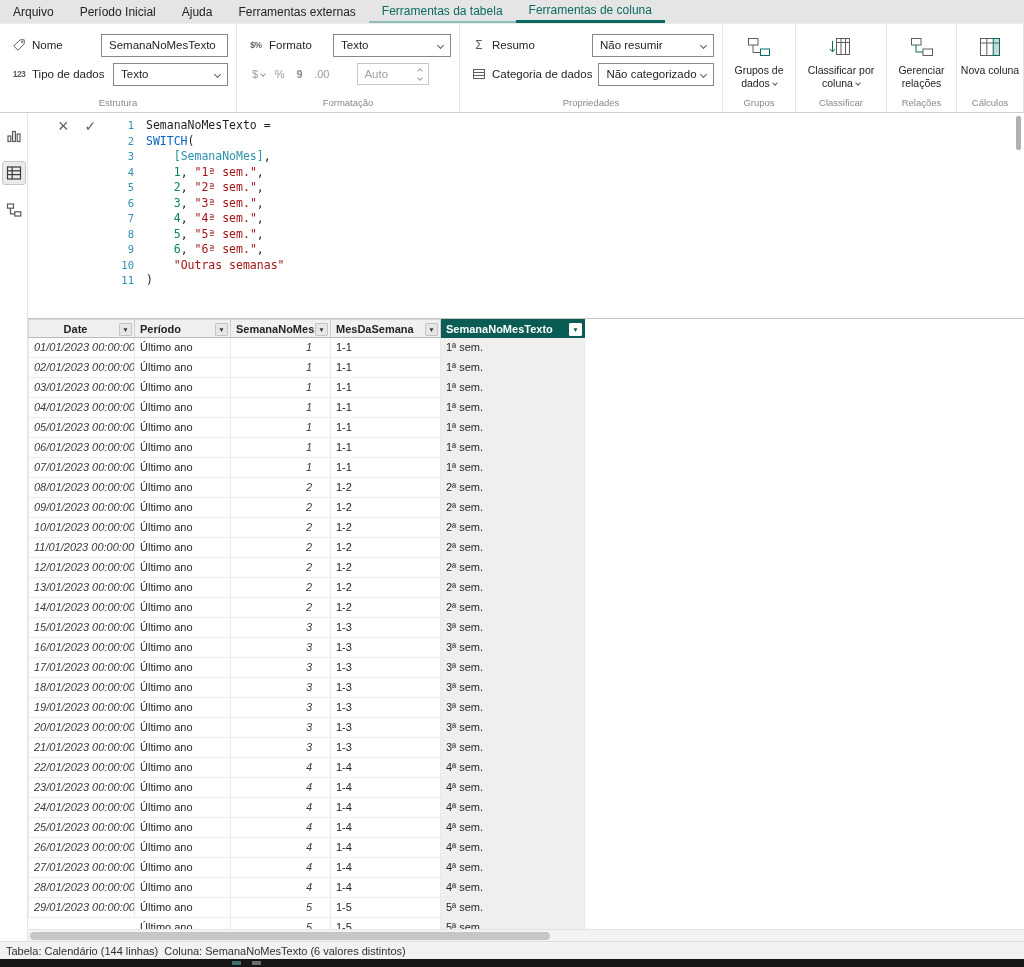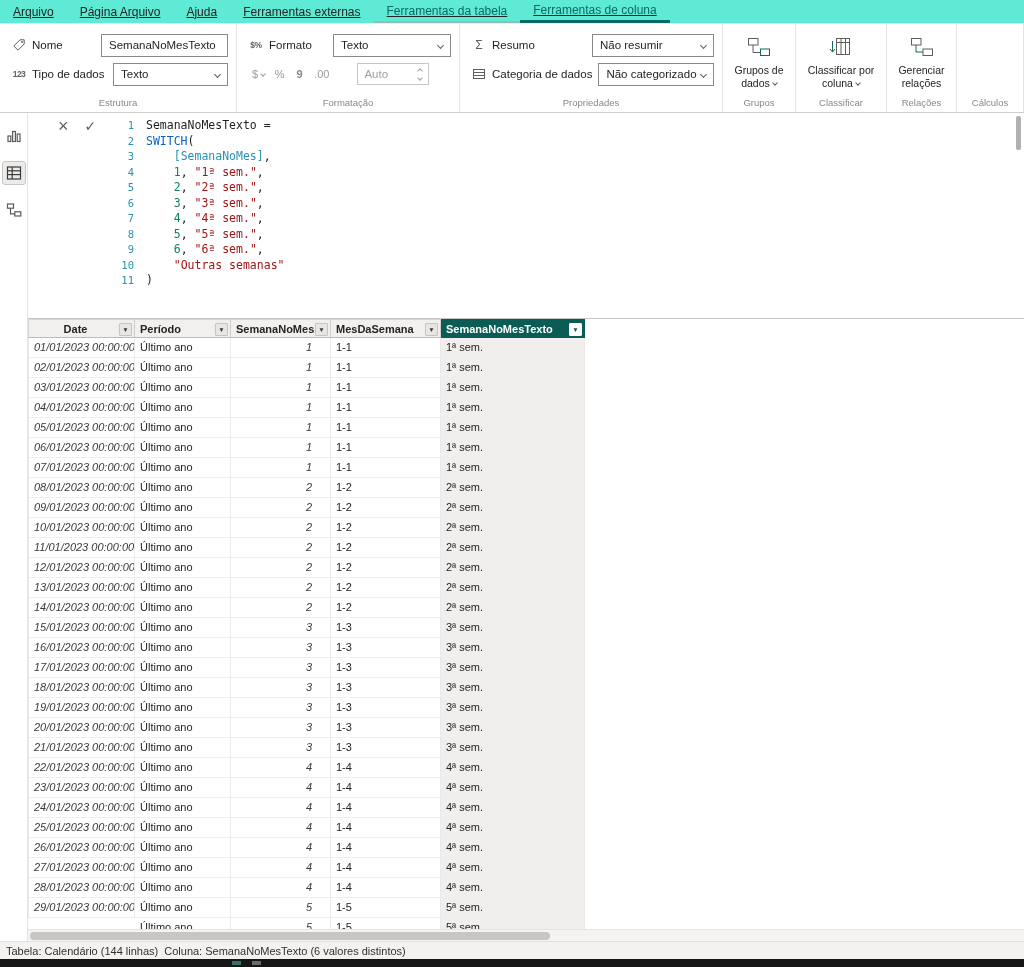--- a/index.html
+++ b/index.html
@@ -1,21 +1,21 @@
 <!DOCTYPE html>
 <html><head>
 <meta charset="utf-8">
 <style>
   *{margin:0;padding:0;box-sizing:border-box;}
   body{width:1024px;height:967px;overflow:hidden;background:#fff;color:#252423;
        font-family:"Liberation Sans","DejaVu Sans",sans-serif;font-size:12px;}
   #app{position:relative;width:1024px;height:967px;overflow:hidden;background:#fff;}
 
   
-  .menubar{position:absolute;top:0;left:0;width:100%;height:24px;display:flex;background:#5eead4;border-bottom:1px solid #ebebeb;text-decoration:underline;}
+  .menubar{position:absolute;top:0;left:0;width:100%;height:24px;display:flex;background:#e5e5e5;border-bottom:1px solid #ebebeb;}
   .menu-item{display:flex;align-items:center;padding:0 13px;font-size:12px;color:#252423;cursor:default;white-space:nowrap;}
   .menu-item.ctx{color:#0b6a62;border-bottom:2px solid #8fbdb7;}
   .menu-item.ctx.active{border-bottom:3px solid #0b6a62;}
 
   
   .ribbon{position:absolute;top:24px;left:0;width:100%;height:89px;display:flex;background:#fff;border-bottom:1px solid #d1cfcd;}
   .rgroup{position:relative;height:100%;border-right:1px solid #e6e4e2;padding-top:9px;}
   .rgroup-label{position:absolute;bottom:4px;left:0;width:100%;text-align:center;font-size:9.5px;color:#8a8886;}
   .g-structure{width:237px;} .g-format{width:223px;} .g-props{width:263px;}
   .g-sort{width:91px;} .g-groups{width:73px;} .g-rel{width:70px;} .g-calc{width:67px;}
@@ -83,21 +83,21 @@
   .bottomstrip .frag{position:absolute;top:2px;width:9px;height:4px;background:#3a6f6a;}
   .bottomstrip .frag.f2{left:252px;background:#6b6b6b;}
 </style>
 </head>
 <body>
 
 <div id="app">
 
   <div class="menubar">
     <div class="menu-item">Arquivo</div>
-    <div class="menu-item">Página Arquivo</div>
+    <div class="menu-item">Período Inicial</div>
     <div class="menu-item">Ajuda</div>
     <div class="menu-item">Ferramentas externas</div>
     <div class="menu-item ctx">Ferramentas da tabela</div>
     <div class="menu-item ctx active">Ferramentas de coluna</div>
   </div>
 
   <div class="ribbon">
 
     <div class="rgroup g-structure">
       <div class="field-row">
@@ -215,20 +215,31 @@
               <path d="M7 11v7h7" stroke="#0b6a62"></path>
               <rect x="14" y="15" width="9.5" height="6.5" stroke="#5f5e5c" fill="#fff"></rect>
             </svg>
         </span>
         <span class="biglabel"><span>Gerenciar relações</span></span>
       </div>
       <div class="rgroup-label">Relações</div>
     </div>
 
     <div class="rgroup g-calc">
+      <div class="bigbtn">
+        <span class="bigicon">
+          <svg width="26" height="26" viewBox="0 0 26 26" fill="none" stroke-width="1">
+              <rect x="3.5" y="4.5" width="19" height="17" stroke="#5f5e5c" fill="#fff"></rect>
+              <line x1="9.8" y1="4.5" x2="9.8" y2="21.5" stroke="#5f5e5c"></line>
+              <line x1="3.5" y1="9" x2="22.5" y2="9" stroke="#5f5e5c"></line>
+              <rect x="16.2" y="4.5" width="6.3" height="17" fill="#0b6a62" fill-opacity="0.25" stroke="#0b6a62"></rect>
+            </svg>
+        </span>
+        <span class="biglabel"><span>Nova coluna</span></span>
+      </div>
       <div class="rgroup-label">Cálculos</div>
     </div>
 
   </div>
 
   <div class="sidebar">
     <div class="side-icon">
       <svg width="18" height="18" viewBox="0 0 18 18" fill="none" stroke="#5a5a58" stroke-width="1.2">
           <rect x="3" y="9" width="2.8" height="5.5"></rect>
           <rect x="7.6" y="4.5" width="2.8" height="10"></rect>

